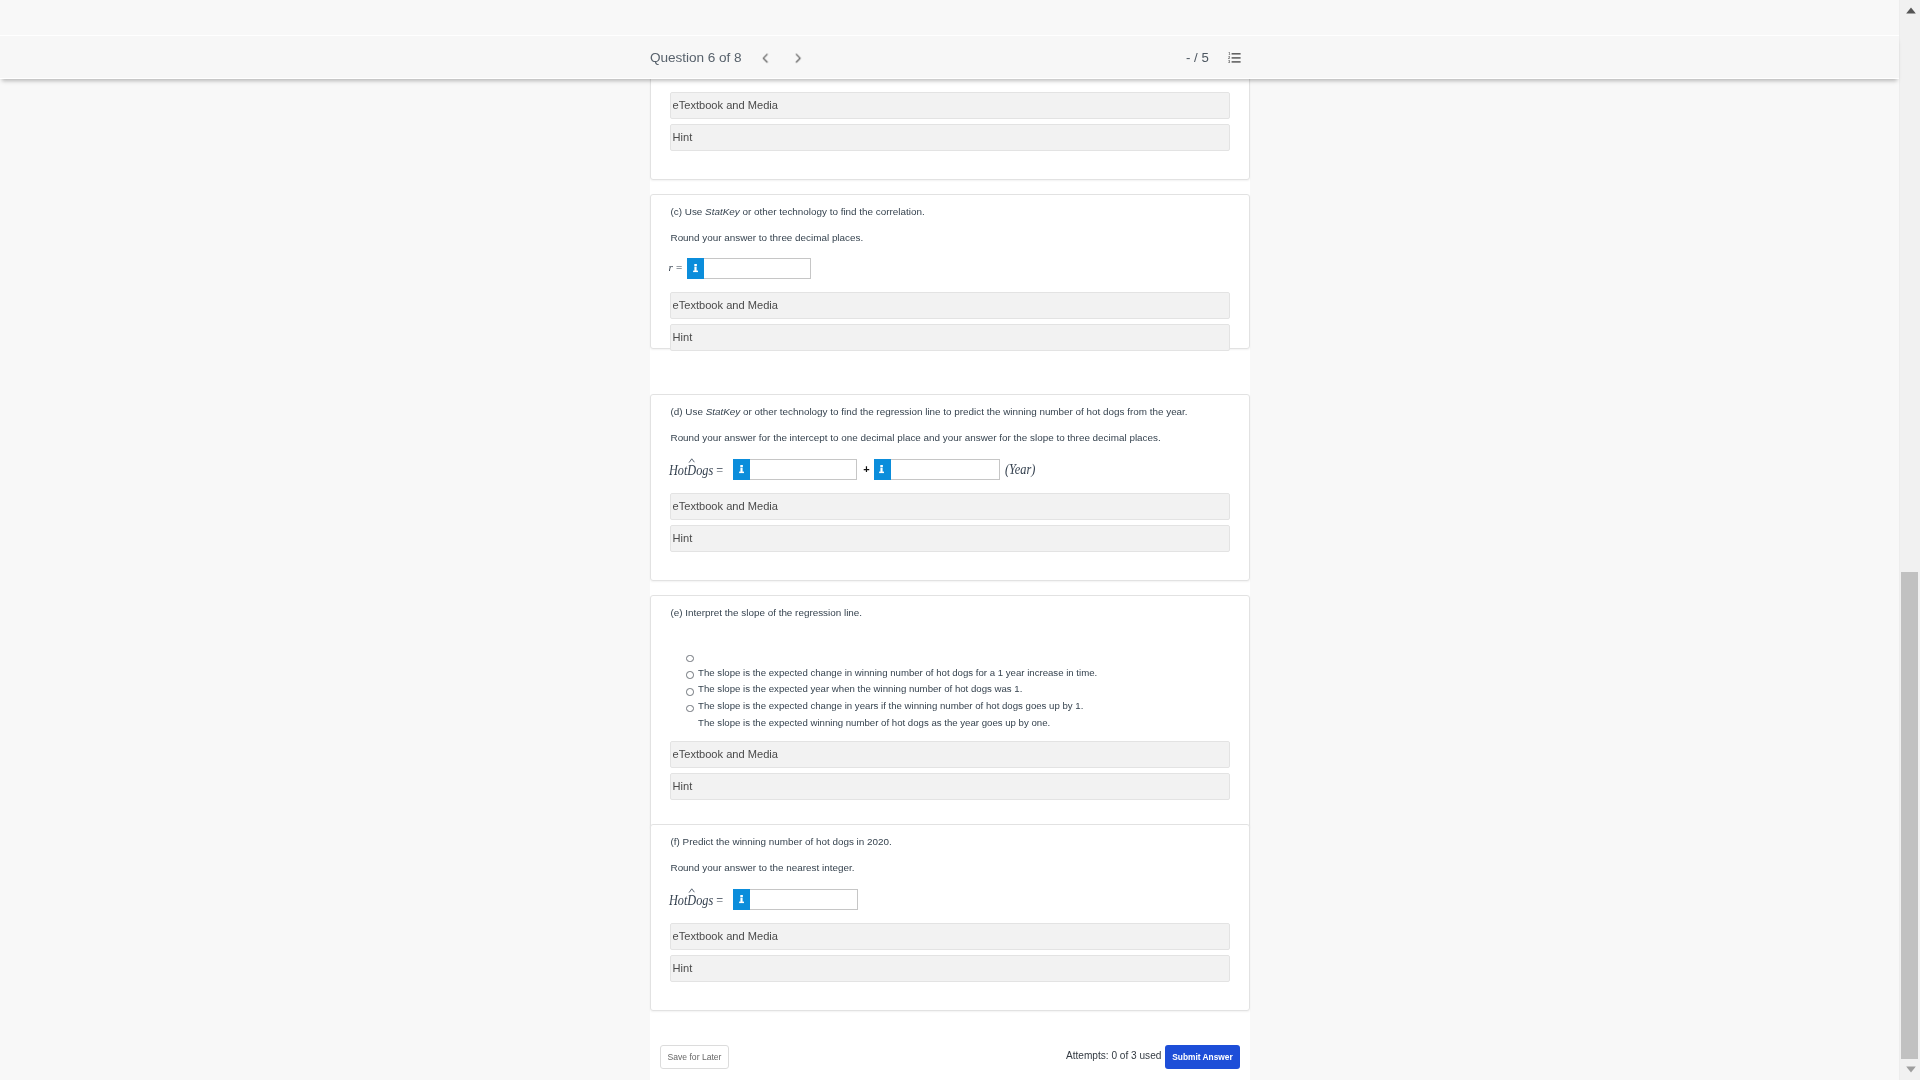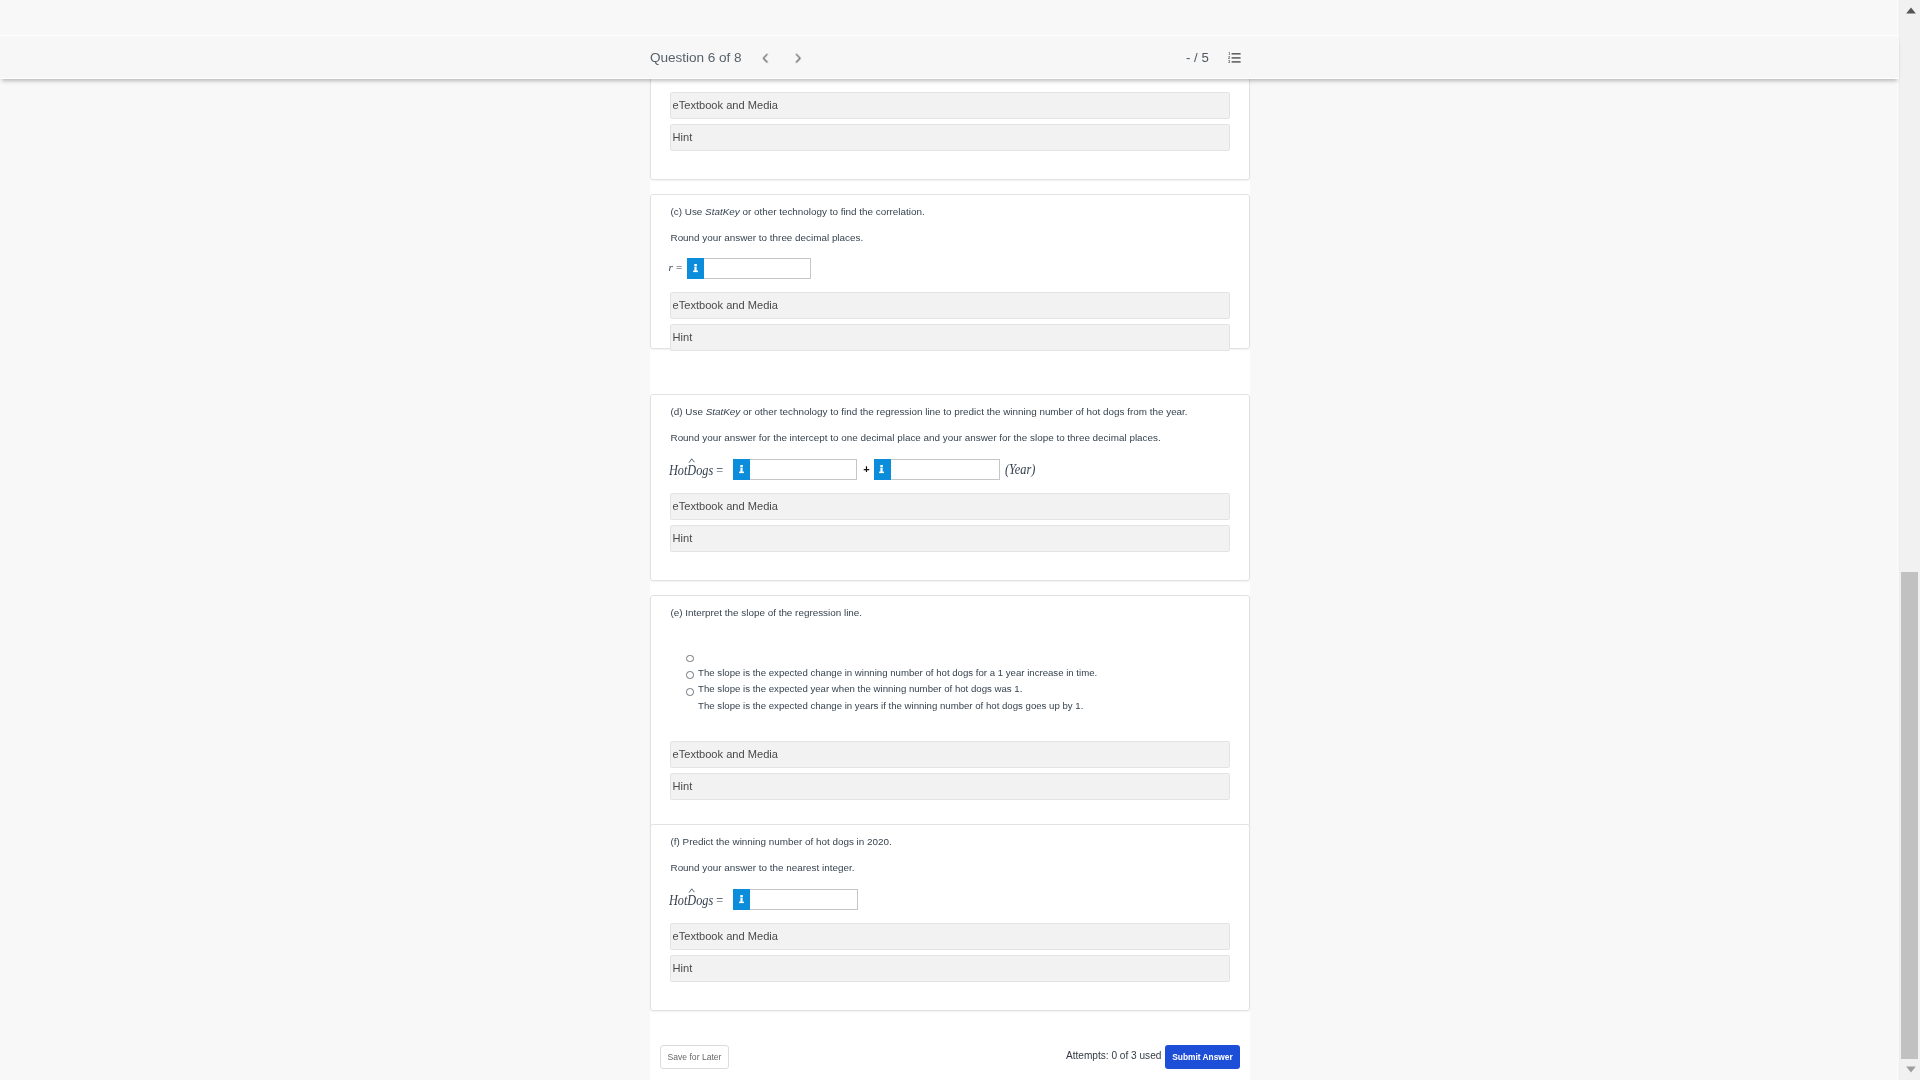--- a/index.html
+++ b/index.html
@@ -260,20 +260,24 @@
       <span class="radiolabel" style="left:47.1px;">The slope is the expected change in winning number of hot dogs for a 1 year increase in time.</span>
     </div>
     <div class="radiorow" style="top:72.8px;">
       <span class="radio" style="left:35.1px;"></span>
       <span class="radiolabel" style="left:47.1px;">The slope is the expected year when the winning number of hot dogs was 1.</span>
     </div>
     <div class="radiorow" style="top:89.6px;">
       <span class="radio" style="left:35.1px;"></span>
       <span class="radiolabel" style="left:47.1px;">The slope is the expected change in years if the winning number of hot dogs goes up by 1.</span>
     </div>
+    <div class="radiorow" style="top:106.4px;">
+      <span class="radio" style="left:35.1px;"></span>
+      <span class="radiolabel" style="left:47.1px;">The slope is the expected winning number of hot dogs as the year goes up by one.</span>
+    </div>
     <div class="panel" style="top:145px;">
       <span>eTextbook and Media</span>
     </div>
     <div class="panel" style="top:177px;">
       <span>Hint</span>
     </div>
   </div>
 
   <div class="card" style="top:746px;height:187px;">
     <div class="qtext" style="top:10px;">(f) Predict the winning number of hot dogs in 2020.</div>

